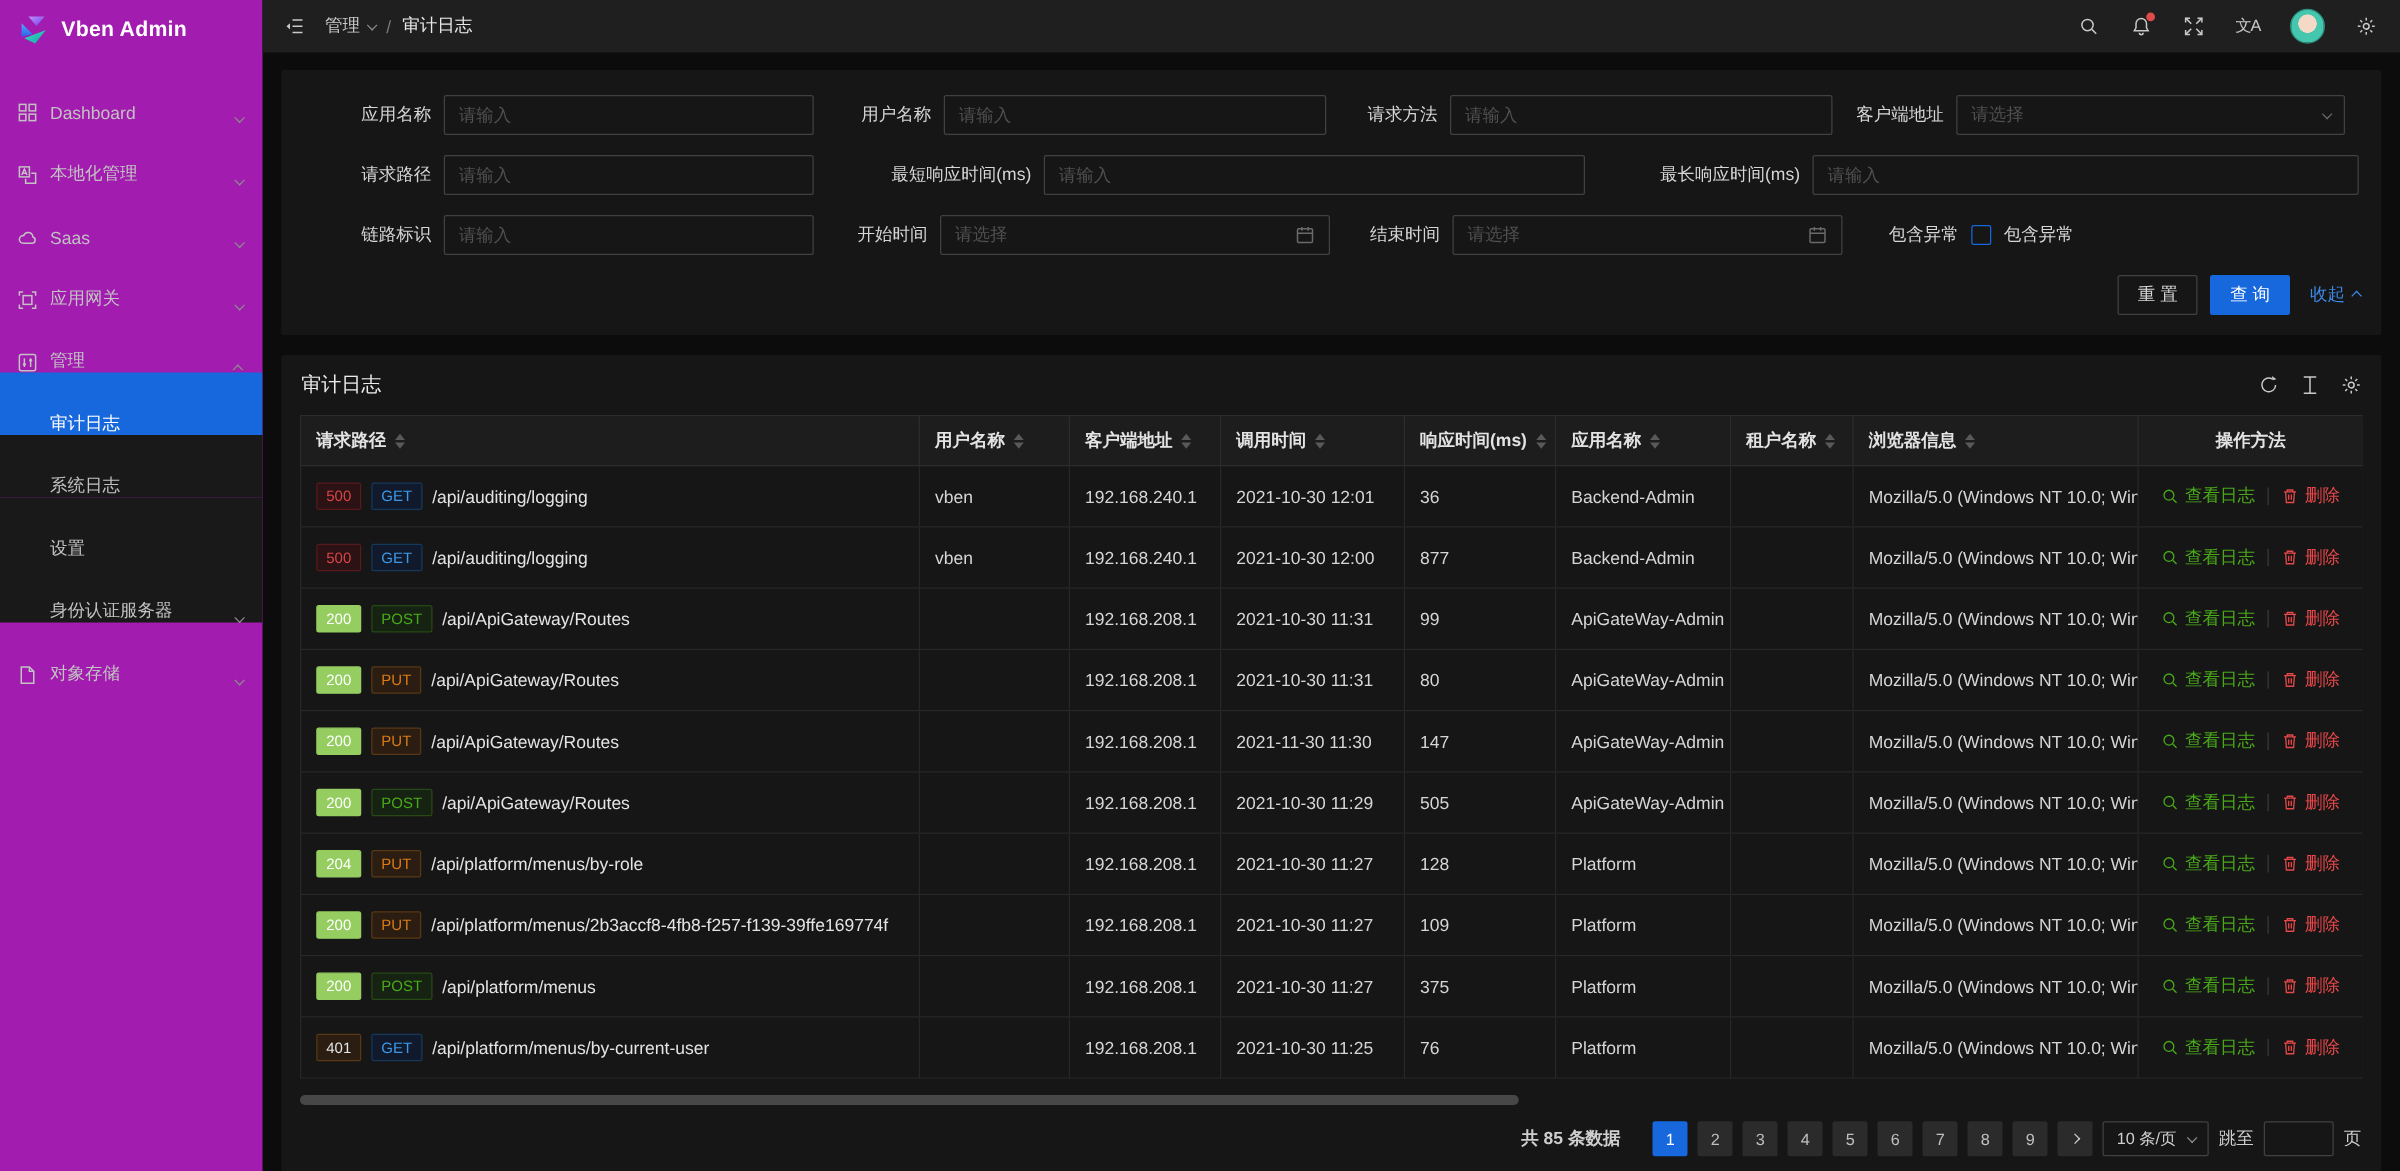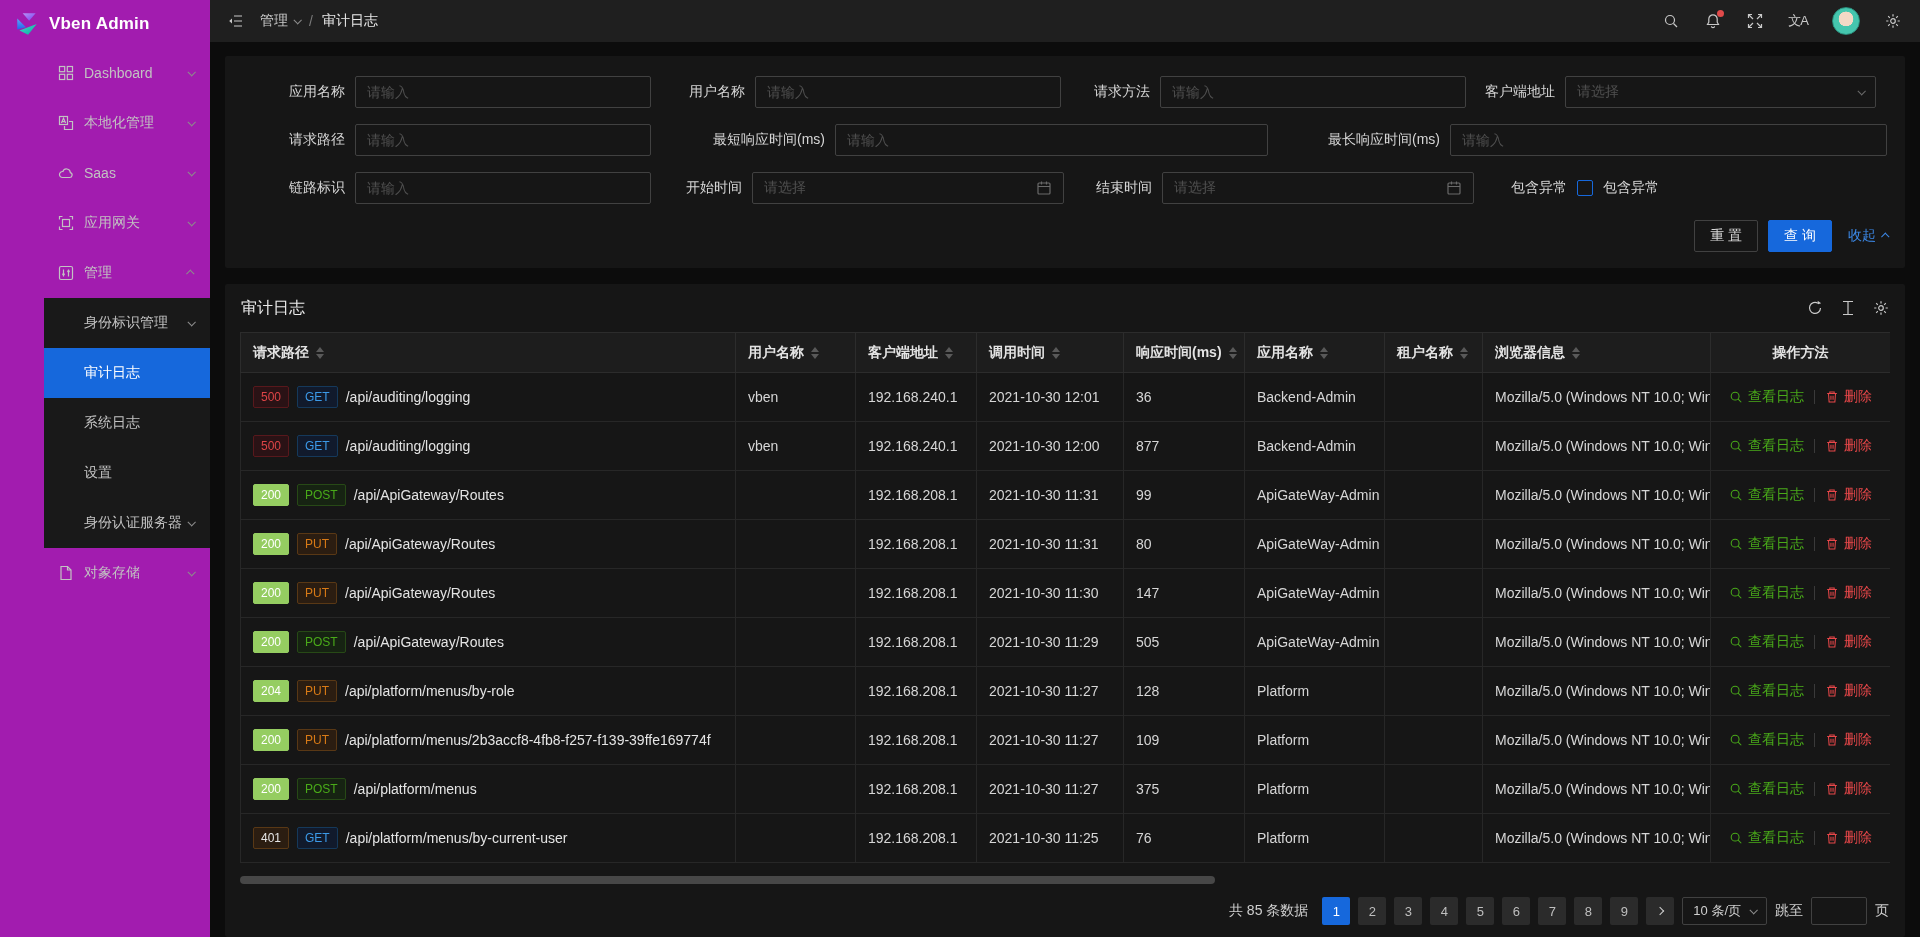--- a/index.html
+++ b/index.html
@@ -8,22 +8,22 @@
     font-family: "Liberation Sans", "DejaVu Sans", sans-serif;
     background:#0c0c0c; color:#d6d6d6; font-size:14px;
   }
   .app { display:flex; width:1920px; height:937px; }
 
   
   .sidebar { width:210px; flex-shrink:0; background:#a21caf; display:flex; flex-direction:column; }
   .logo { height:48px; display:flex; align-items:center; gap:9px; padding-left:14px; }
   .logo-title { color:#ffffff; font-size:17px; font-weight:bold; letter-spacing:.2px; }
   .menu { flex:1; overflow:hidden; }
-  .m-item { height:50px; display:flex; align-items:center; padding:0 16px 0 14px;
-            color:#c2c2c2; cursor:pointer; position:relative;margin-left:44px; }
+  .m-item { height:50px; display:flex; align-items:flex-end; padding:0 16px 0 14px;
+            color:#c2c2c2; cursor:pointer; position:relative; }
   .m-item.noicon { padding-left:24px; }
   .m-item.sub { background:#191919; padding-left:40px; }
   .m-item.active { background:var(--primary,#1668dc); color:#ffffff; }
   .m-icon { width:16px; height:16px; margin-right:10px; display:inline-flex; color:#c2c2c2; }
   .m-label { white-space:nowrap; }
   .m-item .chev { margin-left:auto; }
 
   .chev { width:7px; height:7px; border-right:1.4px solid #8c8c8c; border-bottom:1.4px solid #8c8c8c;
           display:inline-block; transform:rotate(45deg) translateY(-1px); }
   .chev.up { transform:rotate(-135deg) translateY(-1px); }
@@ -108,21 +108,21 @@
   .op.view { color:#49aa19; }
   .op.del  { color:#e84749; }
   .op .i { width:14px; height:14px; }
   .op-div { display:inline-block; width:1px; height:14px; background:#3a3a3a; margin:0 10px; vertical-align:middle; }
 
   .hscroll { height:8px; margin:13px 15px 0 15px; flex-shrink:0; position:relative; }
   .hscroll .thumb { position:absolute; left:0; top:0; width:975px; height:8px; border-radius:4px; background:#474747; cursor:pointer; }
 
   .pagination { display:flex; align-items:center; justify-content:flex-end; gap:8px;
                 padding:11px 16px 12px 16px; color:#cfcfcf; margin-top:auto; }
-  .pg-total { margin-right:6px; }
+  .pg-total { margin-right:18px;font-weight:bold; }
   .pg-btn { min-width:28px; height:28px; background:#2b2b2b; border:none; border-radius:2px; color:#bfbfbf;
             font-size:13px; cursor:pointer; font-family:inherit; display:inline-flex; align-items:center; justify-content:center; }
   .pg-btn.active { background:var(--primary,#1668dc); color:#fff; }
   .pg-size { height:28px; border:1px solid #414141; border-radius:2px; display:inline-flex; align-items:center;
              gap:9px; padding:0 10px; font-size:13px; color:#cfcfcf; cursor:pointer; }
   .pg-jump-input { width:56px; height:28px; background:transparent; border:1px solid #414141; border-radius:2px;
                    color:#d9d9d9; padding:0 8px; outline:none; font-family:inherit; }
 
   .i { width:16px; height:16px; }
   svg.i { stroke:currentColor; fill:none; stroke-width:1.2; }
@@ -205,25 +205,20 @@
             <svg class="i" viewBox="0 0 16 16">
               <rect x="1.5" y="1.5" width="13" height="13" rx="1.5"></rect>
               <path d="M5.5 4.5v7M10.5 4.5v7"></path>
               <circle cx="5.5" cy="9.3" r="1.2" fill="currentColor" stroke="none"></circle>
               <circle cx="10.5" cy="6.2" r="1.2" fill="currentColor" stroke="none"></circle>
             </svg>
           </span>
       <span class="m-label">管理</span>
       <span class="chev sm up"></span>
     </div>
-        <div class="m-item sub  ">
-
-      <span class="m-label">身份标识管理</span>
-      <span class="chev sm down"></span>
-    </div>
         <div class="m-item sub active ">
 
       <span class="m-label">审计日志</span>
 
     </div>
         <div class="m-item sub  ">
 
       <span class="m-label">系统日志</span>
 
     </div>
@@ -607,21 +602,21 @@
                       <span>删除</span>
                     </span>
       </td>
     </tr>
                 <tr>
       <td class="col-path">
         <span class="tag st-success">200</span><span class="tag mt-put">PUT</span><span class="path-text">/api/ApiGateway/Routes</span>
       </td>
       <td class="col-user"></td>
       <td class="col-ip">192.168.208.1</td>
-      <td class="col-time">2021-10-30 11:30</td>
+      <td class="col-time">2021-11-30 11:30</td>
       <td class="col-duration">147</td>
       <td class="col-app">ApiGateWay-Admin</td>
       <td class="col-tenant"></td>
       <td class="col-browser">Mozilla/5.0 (Windows NT 10.0; Win</td>
       <td class="col-ops">
         <span class="op view">
                       <svg class="i" viewBox="0 0 16 16">
                         <circle cx="7" cy="7" r="4.5"></circle>
                         <path d="M10.5 10.5L14 14"></path>
                       </svg>

